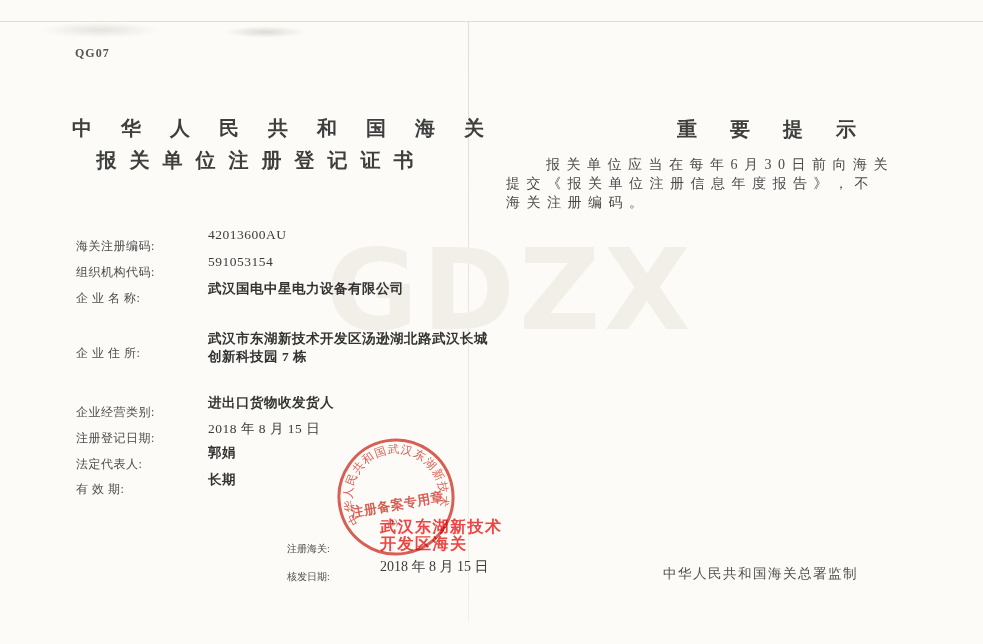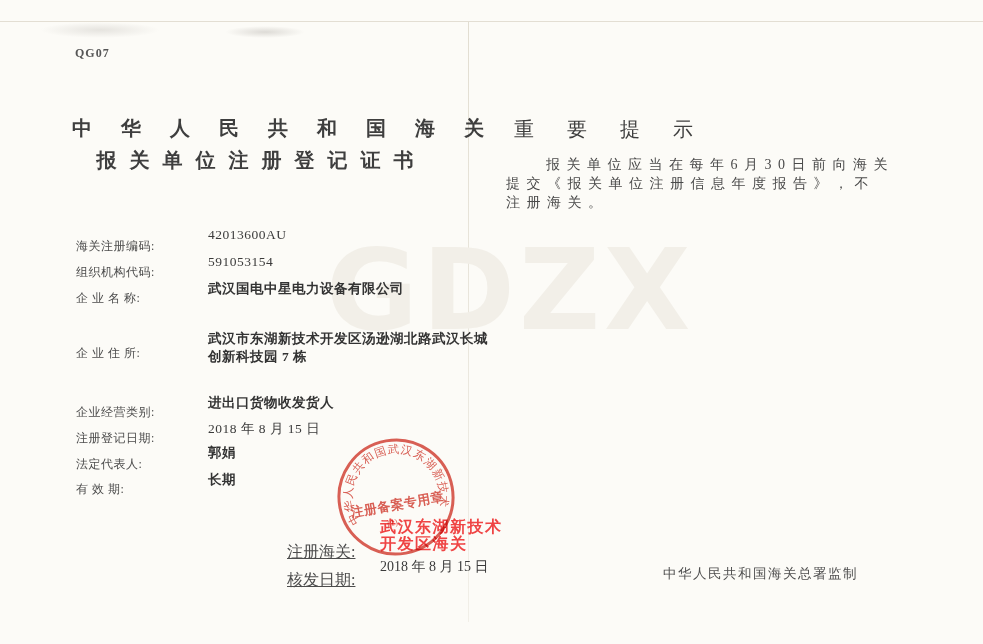--- a/index.html
+++ b/index.html
@@ -32,27 +32,27 @@
 
   .cert-title{left:60px;width:390px;text-align:center;color:#3e3e3e;font-weight:600;}
   .cert-title.l1{top:115px;font-size:20px;letter-spacing:12px;text-indent:12px;}
   .cert-title.l2{top:147px;font-size:20px;letter-spacing:4px;text-indent:4px;}
 
   .flabel{left:76px;font-size:12px;color:#4c4c4c;letter-spacing:.5px;font-family:Liberation Serif, serif;}
   .fval-num{left:208px;font-size:13.5px;color:#3b3b3b;letter-spacing:.5px;}
   .fval-cn{left:208px;font-size:13.5px;color:#333;font-weight:700;letter-spacing:.5px;}
   .fval-wrap{white-space:normal;width:282px;line-height:18px;}
 
-  .reg-label{left:287px;font-size:16px;color:#4c4c4c;text-decoration:underline;}
+  .reg-label{left:287px;font-size:10px;color:#4c4c4c;}
   .reg-customs{left:380px;top:518px;width:126px;white-space:normal;
     font-size:16px;font-weight:600;color:#ef4444;line-height:17px;letter-spacing:1.5px;}
   .reg-date{left:380px;top:558px;font-size:14px;color:#3b3b3b;}
 
-  .notice-title{left:500px;top:116px;width:370px;text-align:left;
-    font-size:20px;font-weight:400;letter-spacing:14px;text-indent:14px;color:#3e3e3e;}
+  .notice-title{left:500px;top:116px;width:370px;text-align:right;
+    font-size:20px;font-weight:700;letter-spacing:14px;text-indent:14px;color:#3e3e3e;}
   .notice-line{left:506px;font-size:14px;color:#4a4a4a;letter-spacing:6.5px;}
   .notice-line.i1{left:546px;top:156px;}
   .notice-line.i2{top:175px;}
   .notice-line.i3{top:194px;}
 
   .footer-line{left:663px;top:565px;font-size:13.5px;letter-spacing:1.5px;color:#4f4f4f;}
 
   .stamp{position:absolute;left:326px;top:427px;width:140px;height:140px;z-index:3;
     mix-blend-mode:multiply;opacity:.92;transform:rotate(-10deg);}
   .stamp text{fill:#d85248;font-family:"Liberation Serif", serif;}
@@ -99,21 +99,21 @@
   <div class="txt fval-cn" style="top:471px">长期</div>
 
   <div class="txt reg-label" style="top:542px">注册海关:</div>
   <div class="txt reg-customs">武汉东湖新技术开发区海关</div>
   <div class="txt reg-label" style="top:570px">核发日期:</div>
   <div class="txt reg-date">2018 年 8 月 15 日</div>
 
   <div class="txt notice-title">重 要 提 示</div>
   <div class="txt notice-line i1">报关单位应当在每年6月30日前向海关</div>
   <div class="txt notice-line i2">提交《报关单位注册信息年度报告》，不</div>
-  <div class="txt notice-line i3">注册海关。</div>
+  <div class="txt notice-line i3">海关注册编码。</div>
 
   <div class="txt footer-line">中华人民共和国海关总署监制</div>
 
   <svg class="stamp" viewBox="-70 -70 140 140" xmlns="http://www.w3.org/2000/svg">
     <circle cx="0" cy="0" r="57" fill="none" stroke="#d85248" stroke-width="3"></circle>
     <defs>
       <path id="sealArc" d="M -39.9,18.6 A 44,44 0 1,1 39.9,18.6" fill="none"></path>
     </defs>
     <text font-size="11.5" letter-spacing="1">
       <textPath href="#sealArc" startOffset="0">中华人民共和国武汉东湖新技术开发区海关</textPath>

